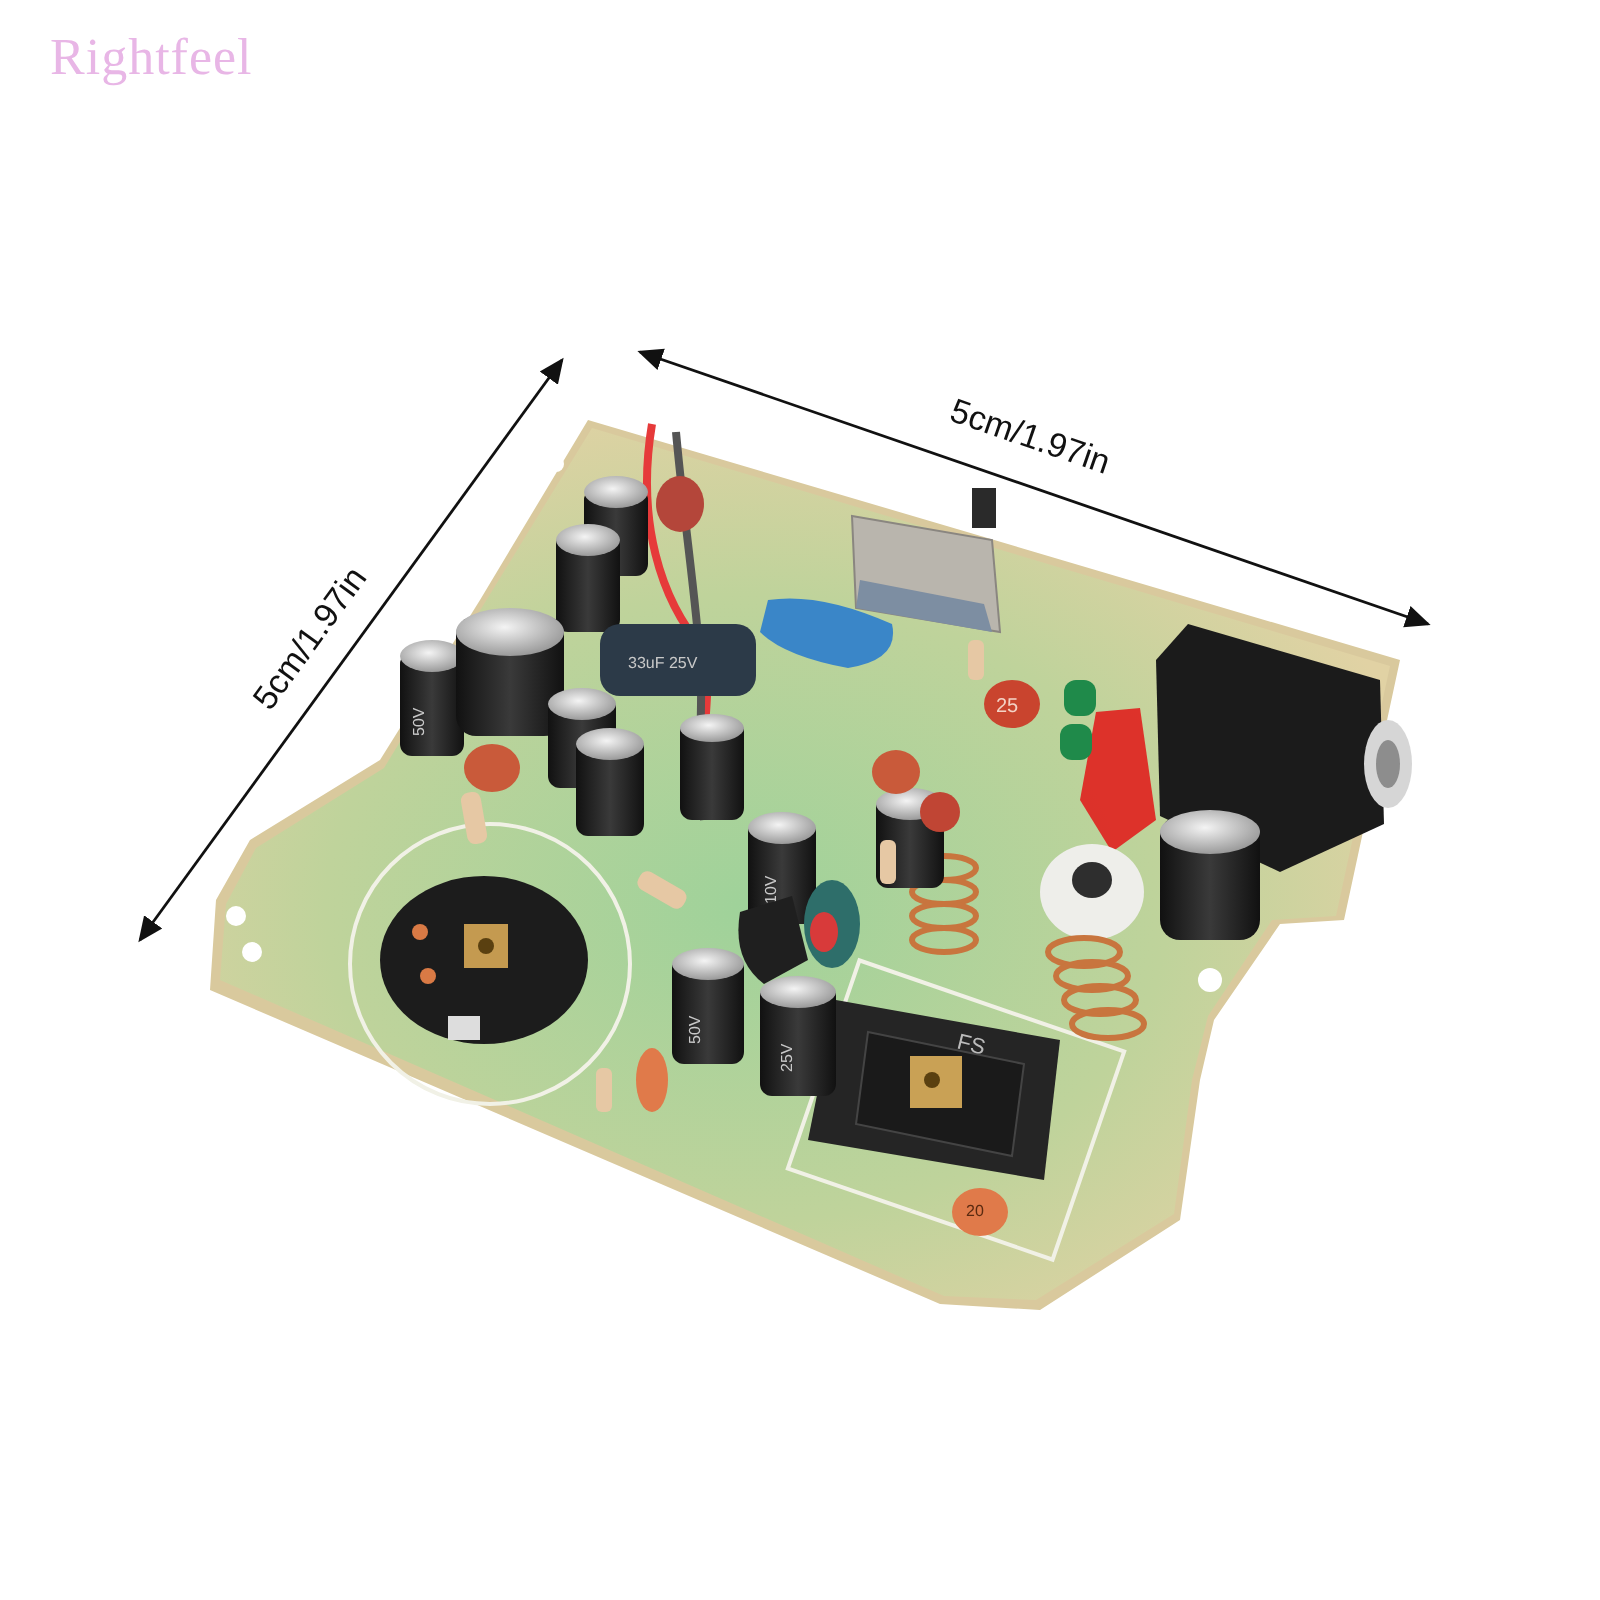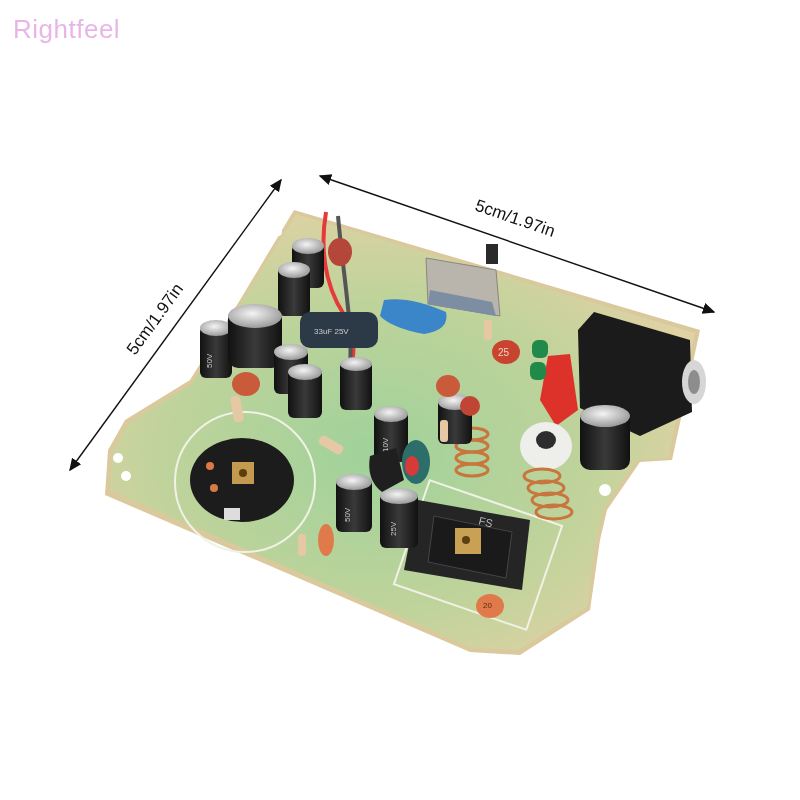--- a/index.html
+++ b/index.html
@@ -1,17 +1,17 @@
 <!DOCTYPE html>
 <html><head>
 <meta charset="utf-8">
 <style>
   html,body{margin:0;padding:0;background:#ffffff;}
   body{width:800px;height:800px;position:relative;overflow:hidden;font-family:"Liberation Sans",sans-serif;}
-  .watermark{position:absolute;left:13px;top:14px;font-size:26px;color:#e8b6e6;letter-spacing:0.5px;font-family:Liberation Sans, sans-serif;}
+  .watermark{position:absolute;left:25px;top:14px;font-size:26px;color:#e8b6e6;letter-spacing:0.5px;font-family:Liberation Serif, serif;}
   svg{position:absolute;left:0;top:0;}
   .dimlabel{font-family:"Liberation Sans",sans-serif;font-size:17px;fill:#111;}
   .silk{font-family:"Liberation Sans",sans-serif;font-weight:bold;fill:#f4f4ec;}
   .cap-txt{font-family:"Liberation Sans",sans-serif;font-size:8px;fill:#c9c9c9;}
 </style>
 </head>
 <body>
 
 <div class="watermark">Rightfeel</div>
 

